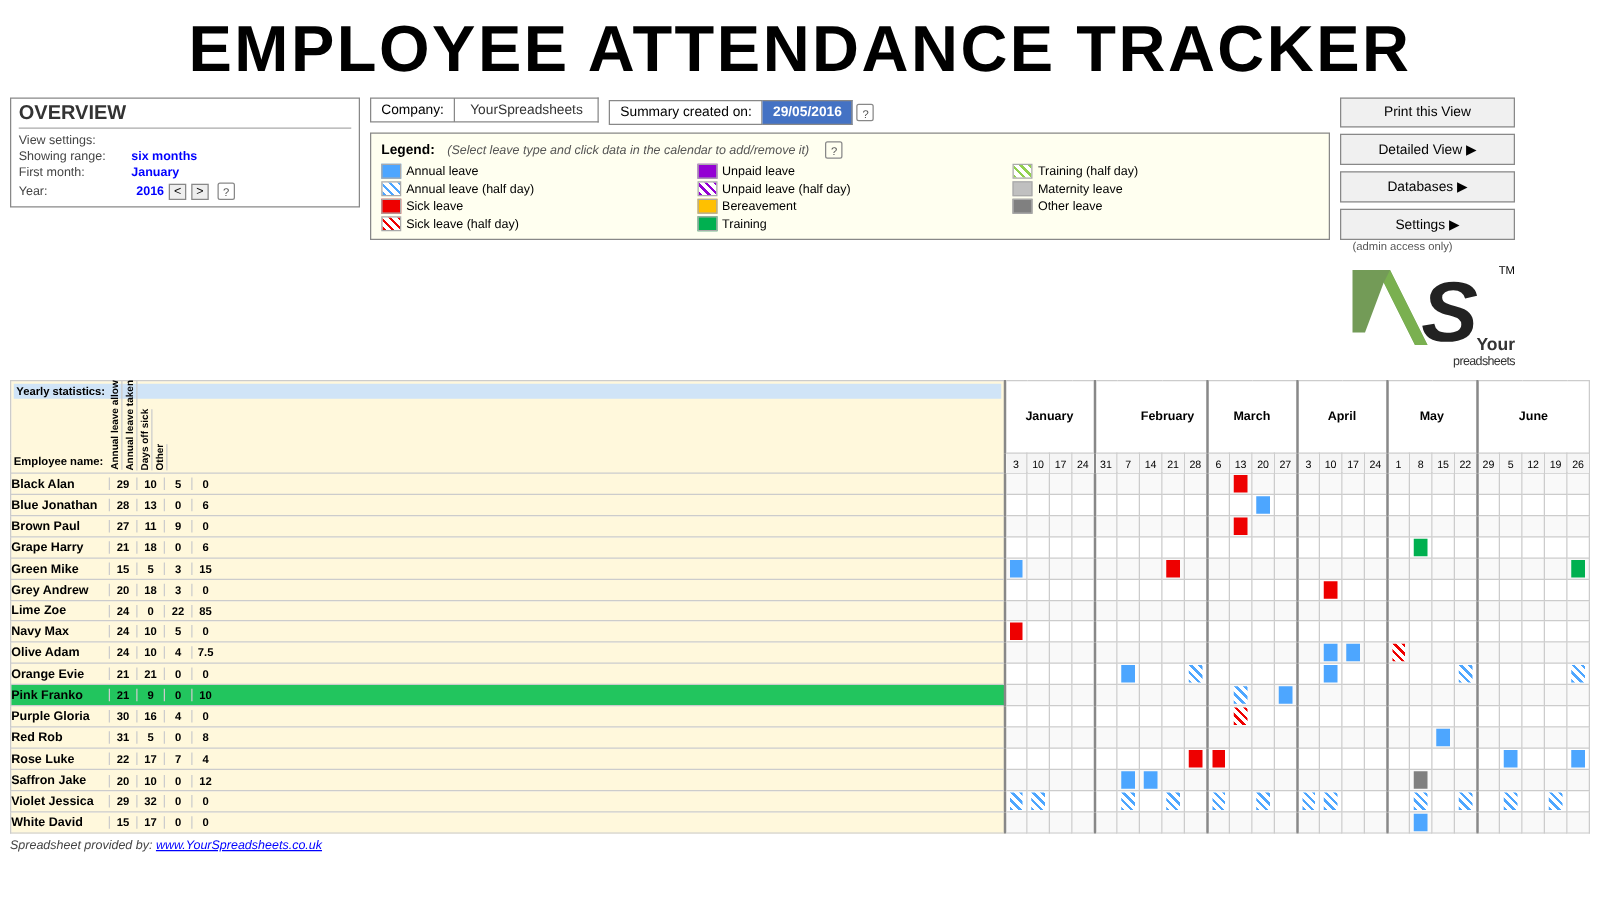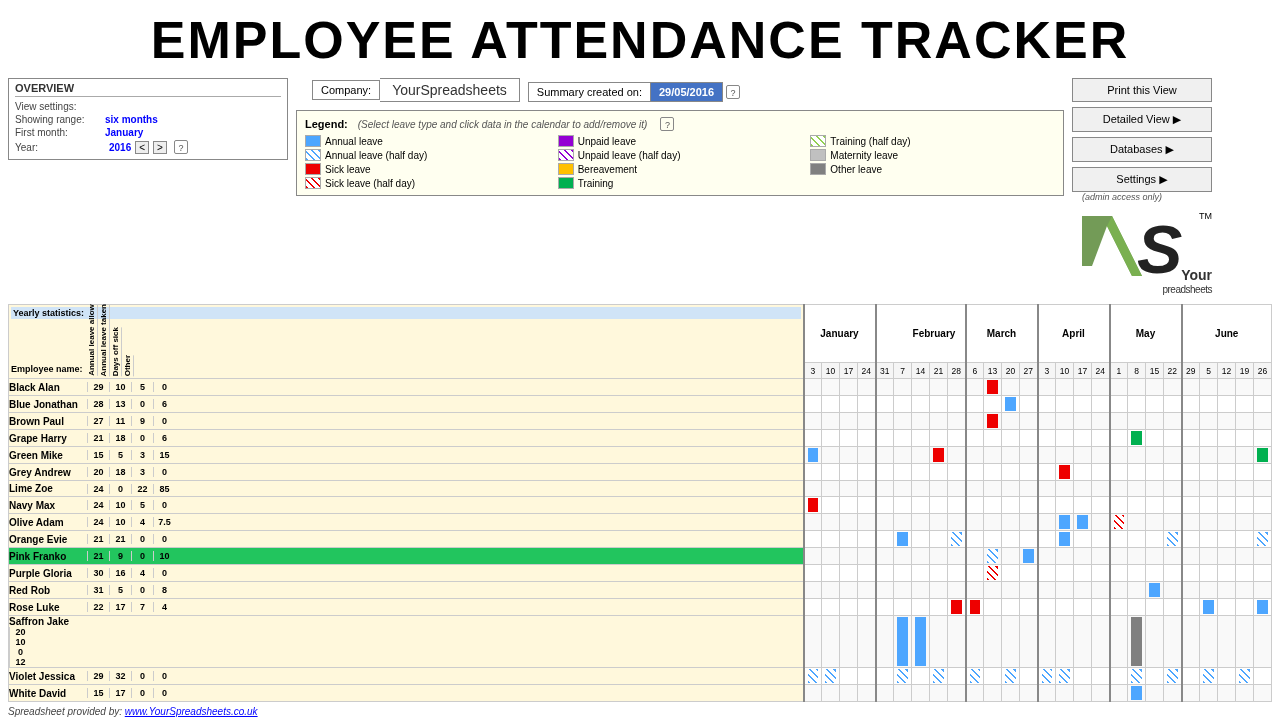--- a/index.html
+++ b/index.html
@@ -16,21 +16,21 @@
 
     .overview-box {
       border: 1.5px solid #888;
       padding: 3px 6px;
       margin-bottom: 4px;
       background: #fff;
     }
 
     .overview-header {
       font-weight: bold;
-      font-size: 11px;
+      font-size: 16px;
       color: #333;
       border-bottom: 1px solid #aaa;
       padding-bottom: 2px;
       margin-bottom: 4px;
     }
 
     .view-settings-row {
       display: flex;
       align-items: center;
       margin-bottom: 2px;
@@ -72,21 +72,21 @@
       border: 1px solid #888;
       padding: 3px 8px;
       background: #fff;
       font-size: 11px;
     }
 
     .company-value {
       border: 1px solid #888;
       padding: 3px 12px;
       background: #fff;
-      font-size: 14px;
+      font-size: 11px;
       color: #333;
       border-left: none;
     }
 
     .summary-bar {
       display: flex;
       align-items: center;
       gap: 0;
     }
 
@@ -226,21 +226,20 @@
     .footer-link {
       color: #00f;
       text-decoration: underline;
     }
 
     .info-row {
       display: flex;
       gap: 8px;
       align-items: center;
       margin-bottom: 4px;
-      margin-left: 16px;
     }
 
     #full-layout {
       display: flex;
       flex-direction: column;
     }
 
     .top-section {
       display: flex;
       flex-direction: row;
@@ -366,21 +365,21 @@
         </div>
       </div>
     </div>
 
     <div class="top-right" style="display:flex;flex-direction:column;align-items:flex-start;gap:5px;">
       <button class="action-btn">Print this View</button>
       <button class="action-btn">Detailed View ▶</button>
       <button class="action-btn">Databases ▶</button>
       <div style="display:flex;flex-direction:column;align-items:flex-start;">
         <button class="action-btn">Settings ▶</button>
-        <div style="font-size:9px;color:#555;padding-left:10px;font-style:italic;">(admin access only)</div>
+        <div style="font-size:9px;color:#555;padding-left:10px;">(admin access only)</div>
       </div>
 
       <div style="margin-top:4px;position:relative;width:140px;height:85px;">
         <span style="position:absolute;top:0;right:0;font-size:9px;">TM</span>
         <svg width="140" height="85" viewBox="0 0 140 85">
 
           <polygon points="10,5 40,5 70,65 60,65 35,15 20,55 10,55" fill="#5a8a3a" opacity="0.85"></polygon>
           <polygon points="35,15 50,45 60,65 70,65 40,5" fill="#7ab050"></polygon>
 
           <text x="65" y="62" font-size="68" font-weight="900" fill="#222" font-family="Arial" style="font-style:italic">S</text>
@@ -1009,21 +1008,21 @@
               <div style="width: 100%; height: 100%; min-height: 14px; background: rgb(77, 166, 255);"></div>
             </td>
             <td class="cal-cell"></td>
             <td class="cal-cell"></td>
             <td class="cal-cell">
               <div style="width: 100%; height: 100%; min-height: 14px; background: rgb(77, 166, 255);"></div>
             </td>
           </tr>
           <tr class="row-even">
             <td class="employee-name-col" style="border: 1px solid rgb(204, 204, 204); padding: 0px; background: rgb(255, 248, 220); white-space: nowrap;">
-              <div style="display: flex; align-items: flex-start; height: 100%; flex-direction: column;">
+              <div style="display: flex; align-items: flex-end; height: 100%;">
                 <div style="min-width: 78px; font-weight: bold; font-size: 10px;">Saffron Jake</div>
                 <div style="width: 22px; text-align: center; border-left: 1px solid rgb(204, 204, 204); font-size: 9px;">20</div>
                 <div style="width: 22px; text-align: center; border-left: 1px solid rgb(204, 204, 204); font-size: 9px;">10</div>
                 <div style="width: 22px; text-align: center; border-left: 1px solid rgb(204, 204, 204); font-size: 9px;">0</div>
                 <div style="width: 22px; text-align: center; border-left: 1px solid rgb(204, 204, 204); font-size: 9px;">12</div>
               </div>
             </td>
             <td class="cal-cell" style="border-left: 2px solid rgb(136, 136, 136);"></td>
             <td class="cal-cell"></td>
             <td class="cal-cell"></td>

